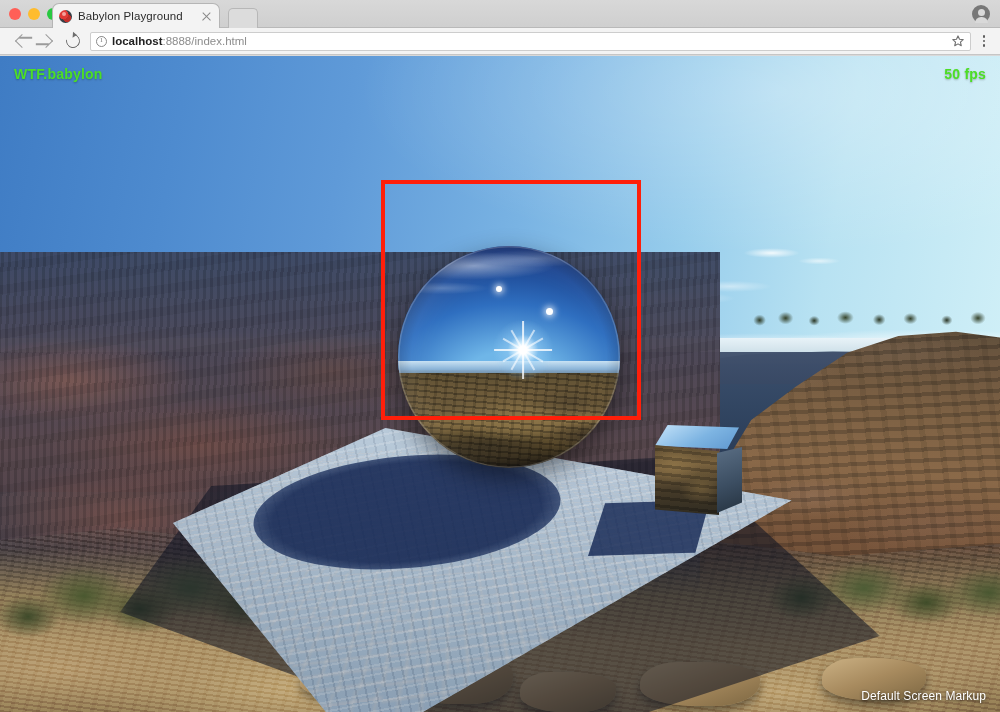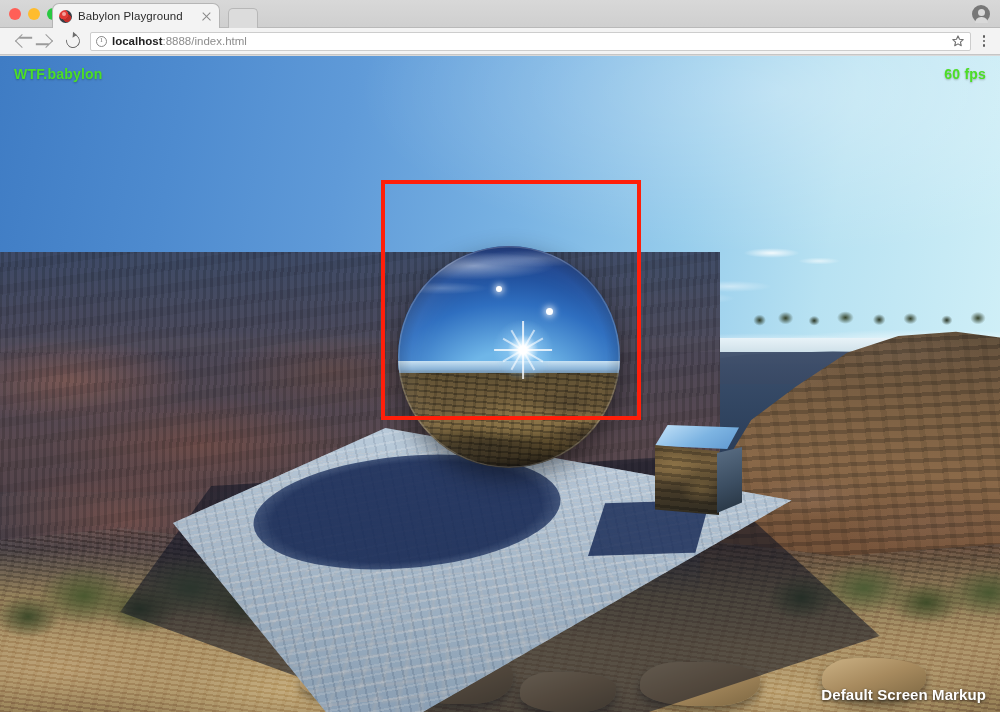--- a/index.html
+++ b/index.html
@@ -450,21 +450,21 @@
     position:absolute; left:14px; top:10px; font-size:14px; font-weight:bold;
     color:#4cdf25; text-shadow:0 1px 2px rgba(0,0,0,.28);
     letter-spacing:.2px; z-index:40;
   }
   .hud-fps{
     position:absolute; right:14px; top:10px; font-size:14px; font-weight:bold;
     color:#4cdf25; text-shadow:0 1px 2px rgba(0,0,0,.28);
     letter-spacing:.2px; z-index:40;
   }
   .hud-markup{
-    position:absolute; right:14px; bottom:9px; font-size:15px; font-weight:bold;
+    position:absolute; right:14px; bottom:9px; font-size:12px; font-weight:normal;
     color:#ffffff; text-shadow:0 1px 3px rgba(0,0,0,.75);
     letter-spacing:.1px; z-index:40;
   }
 
   
   .selection{
     position:absolute; left:381px; top:124px; width:260px; height:296px;
     border:4px solid #ff1f0a; z-index:35; pointer-events:auto;
   }
 </style>
@@ -572,17 +572,17 @@
 
     <div class="cube">
       <div class="cube-top"></div>
       <div class="cube-front"></div>
       <div class="cube-side"></div>
     </div>
 
     <div class="selection" style="left: 381px; top: 124px; width: 260px; height: 240px; border-color: rgb(255, 31, 10); border-width: 4px;"></div>
 
     <div class="hud-name" style="color: rgb(76, 223, 37);">WTF.babylon</div>
-    <div class="hud-fps" style="color: rgb(76, 223, 37);">60 fps</div>
+    <div class="hud-fps" style="color: rgb(76, 223, 37);">50 fps</div>
     <div class="hud-markup" style="color: rgb(255, 255, 255);">Default Screen Markup</div>
 
   </div>
 </div>
 
 </body></html>

